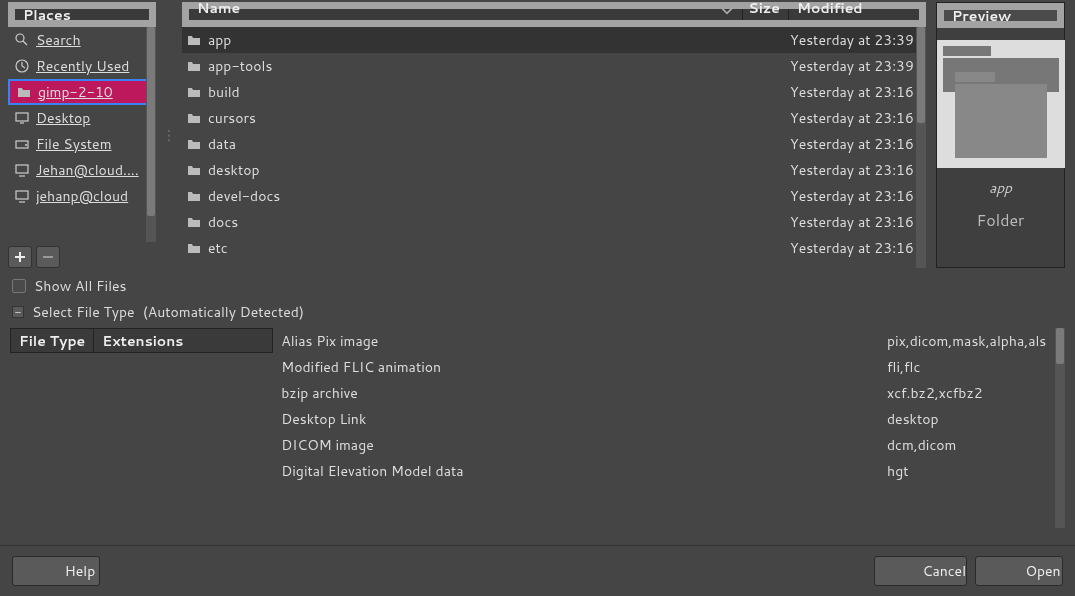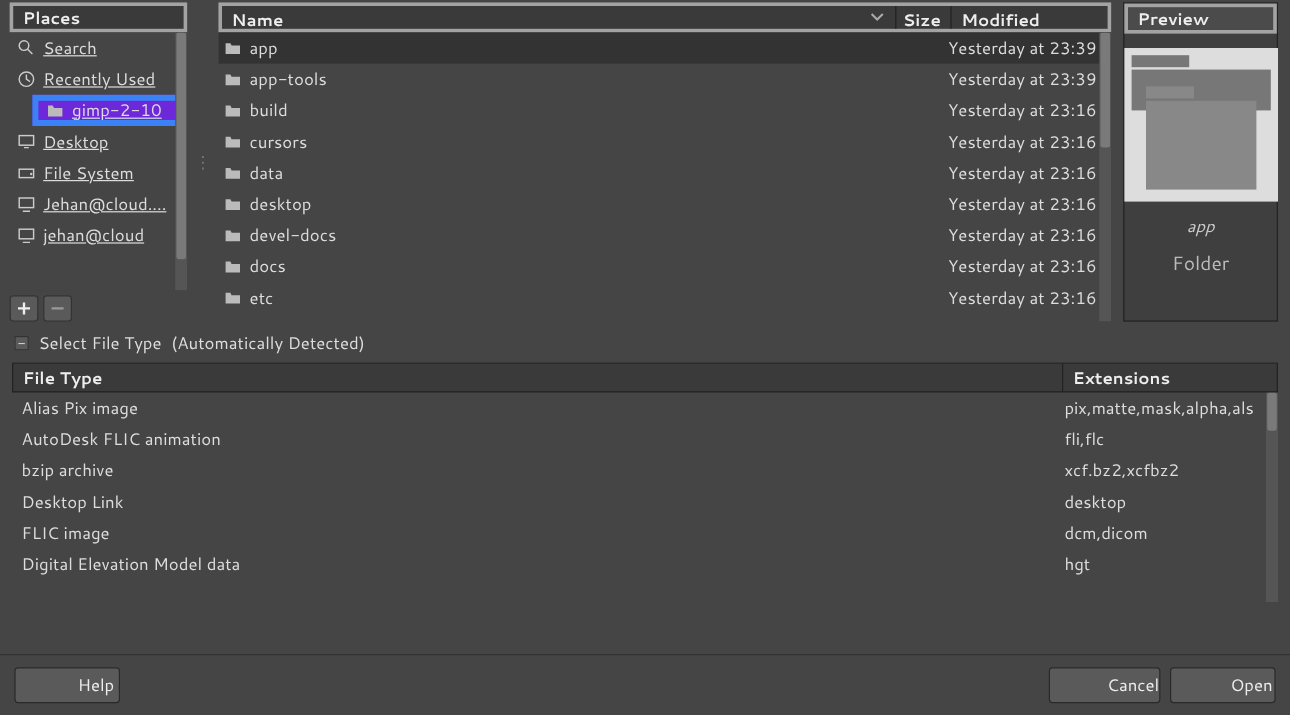--- a/index.html
+++ b/index.html
@@ -27,52 +27,52 @@
 }
 .places-list {
   flex: 1;
   overflow: hidden;
   position: relative;
   background: #454545;
   text-decoration: underline;
 }
 .places-header, .files-header, .preview-header, .ft-header {
   background: #3a3a3a;
-  border: 3px solid #a3a3a3;
+  border: 7px solid #a3a3a3;
   padding: 2px 8px;
   font-weight: 600;
   color: #eee;
   height: 25px;
   display: flex;
   align-items: center;
 }
 .files-header { padding: 0; }
 .files-header .col {
   padding: 2px 8px;
   border-right: 1px solid #222;
   height: 100%;
   display: flex;
-  align-items: flex-start;
+  align-items: flex-end;
 }
 .col-name { flex: 1; justify-content: space-between; }
 .col-size { width: 46px; justify-content: flex-end;}
 .col-mod { width: 130px; border-right: none !important; }
 .chev { width: 14px; height: 14px; }
 
 .place-item {
   display: flex;
   align-items: center;
   gap: 6px;
   padding: 3px 6px;
   height: 26px;
   overflow: hidden;
   white-space: nowrap;
   cursor: pointer;
 }
-.place-item.sel { background: #6d28d9; border: 5px solid #3b82f6; margin-left: 19px; }
+.place-item.sel { background: #be185d; border: 2px solid #3b82f6; }
 .icon { width: 16px; height: 16px; display: inline-flex; align-items: center; justify-content: center; }
 .places-scroll { position: absolute; right: 0; top: 0; bottom: 0; width: 10px; background: #555; }
 .places-scroll .thumb { position: absolute; left: 1px; right: 1px; top: 0; height: 88%; background: #7a7a7a; border-radius: 2px; }
 
 .place-btns { display:flex; gap:4px; padding-top:4px; }
 .sq-btn {
   width: 24px; height: 22px; background: #5a5a5a;
   border: 1px solid #333; border-radius: 3px;
   display: flex; align-items: center; justify-content: center;
   color: #eee; cursor: pointer;
@@ -127,21 +127,21 @@
 .expander-row { display:flex; align-items:center; gap:8px; }
 .exp-icon {
   width:12px; height:12px; background:#5a5a5a; border:1px solid #333;
   display:flex; align-items:center; justify-content:center;
   font-size:11px; line-height:1; color:#ddd;
 }
 
 .filetypes {
   margin: 0 10px;
   height: 200px;
-  display:flex; flex-direction:column;
+  display:flex; 
   position:relative;
   overflow:hidden;
 }
 .ft-header { padding:0; background:#3a3a3a; border:1px solid #222;}
 .ft-header .c { padding:2px 8px; height:100%; display:flex; align-items:center; }
 .ft-header .c1 { flex:1; border-right:1px solid #222;}
 .ft-header .c2 { width:178px; }
 .ft-body { flex:1; overflow:hidden; position:relative; }
 .ft-row { display:flex; height:26px; align-items:center; padding:0 8px; cursor:pointer;}
 .ft-row.sel { background:#333; }
@@ -233,21 +233,21 @@
           </span>
           <span>Jehan@cloud....</span>
         </div>
         <div class="place-item">
           <span class="icon">
             <svg width="16" height="16" viewBox="0 0 16 16">
               <rect x="2" y="3" width="12" height="8" stroke="#ccc" stroke-width="1.2" fill="none"></rect>
               <path d="M5 14h6" stroke="#ccc" stroke-width="1.2" fill="none"></path>
             </svg>
           </span>
-          <span>jehan@cloud</span>
+          <span>jehanp@cloud</span>
         </div>
         <div class="places-scroll">
           <div class="thumb"></div>
         </div>
     </div>
     <div class="place-btns">
       <div class="sq-btn">
         <svg width="12" height="12" viewBox="0 0 12 12">
             <path d="M6 1v10M1 6h10" stroke="#eee" stroke-width="2"></path>
           </svg>
@@ -405,55 +405,59 @@
           <div class="fold3"></div>
           <div class="fold4"></div>
       </div>
       <div class="preview-name">app</div>
       <div class="preview-type">Folder</div>
     </div>
   </div>
 </div>
 
 <div class="mid">
+  <div class="check-row">
+    <div class="checkbox"></div>
+    <span>Show All Files</span>
+  </div>
   <div class="expander-row">
     <div class="exp-icon">−</div>
     <span>Select File Type</span>
     <span>(Automatically Detected)</span>
   </div>
 </div>
 
 <div class="filetypes">
   <div class="ft-header">
     <div class="c c1">
       <span>File Type</span>
     </div>
     <div class="c c2">
       <span>Extensions</span>
     </div>
   </div>
   <div class="ft-body" id="ft-body">
       <div class="ft-row">
         <div class="t1">Alias Pix image</div>
-        <div class="t2">pix,matte,mask,alpha,als</div>
-      </div>
-      <div class="ft-row">
-        <div class="t1">AutoDesk FLIC animation</div>
+        <div class="t2">pix,dicom,mask,alpha,als</div>
+      </div>
+      <div class="ft-row">
+        <div class="t1">Modified FLIC animation</div>
         <div class="t2">fli,flc</div>
       </div>
       <div class="ft-row">
         <div class="t1">bzip archive</div>
         <div class="t2">xcf.bz2,xcfbz2</div>
       </div>
       <div class="ft-row">
         <div class="t1">Desktop Link</div>
         <div class="t2">desktop</div>
       </div>
       <div class="ft-row">
-        <div class="t1">FLIC image</div>
+        <div class="t1">DICOM image</div>
         <div class="t2">dcm,dicom</div>
       </div>
       <div class="ft-row">
         <div class="t1">Digital Elevation Model data</div>
         <div class="t2">hgt</div>
       </div>
       <div class="ft-scroll">
         <div class="thumb"></div>
       </div>
   </div>

